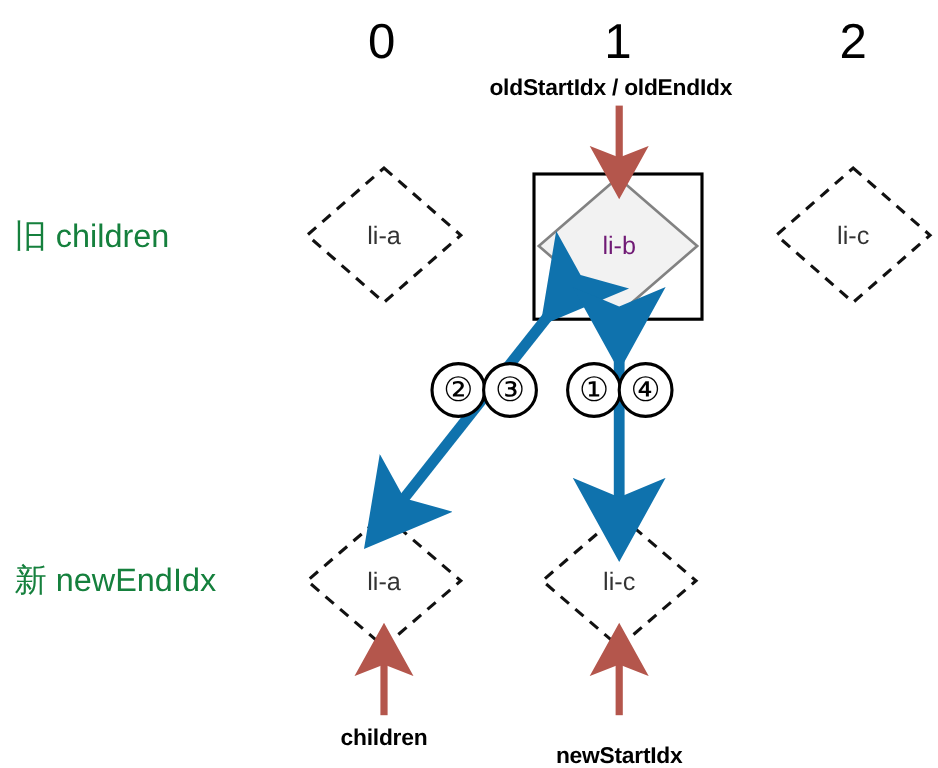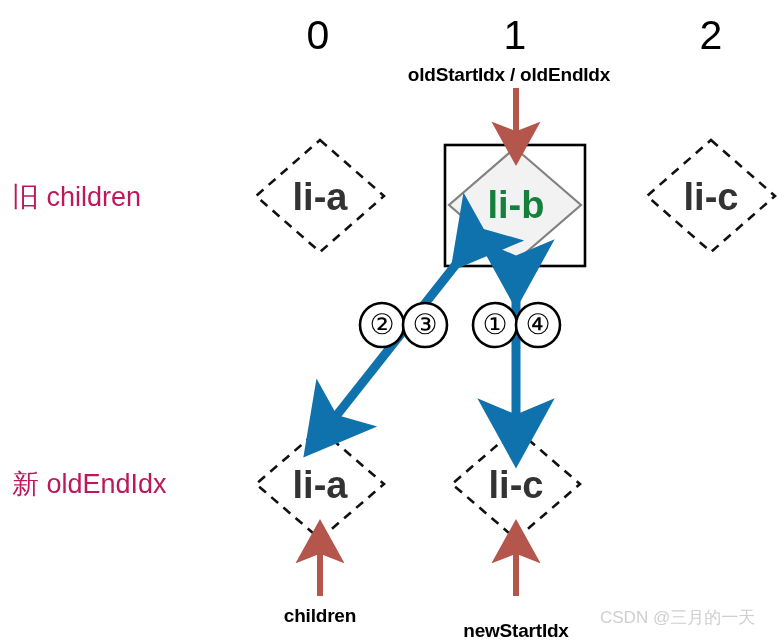--- a/index.html
+++ b/index.html
@@ -36,41 +36,41 @@
   .col-index {
     font-size: 41px;
     font-weight: 400;
     color: #000000;
     transform: translate(-50%, -50%);
   }
   
   .row-label {
     font-size: 27px;
     font-weight: 400;
-    color: #be185d;
+    color: #15803d;
     transform: translateY(-50%);
     text-align: center;
   }
   
   .ptr-label {
     font-size: 19px;
     font-weight: bold;
     color: #000000;
     transform: translate(-50%, -50%);
     letter-spacing: -0.2px;
   }
   
   .node-text {
-    font-size: 38px;
-    font-weight: 700;
+    font-size: 21px;
+    font-weight: 400;
     color: #333333;
     transform: translate(-50%, -50%);
   }
   .node-text.solid {
-    color: #15803d;
+    color: #701a75;
     text-align: center;
   }
   
   .step-num {
     font-size: 28px;
     color: #000000;
     transform: translate(-50%, -50%);
     font-family: "DejaVu Sans", sans-serif;
   }
   
@@ -144,32 +144,31 @@
     </g>
   </svg>
 
   <div class="txt col-index" style="left:318px; top:35px;">0</div>
   <div class="txt col-index" style="left:515px; top:35px;">1</div>
   <div class="txt col-index" style="left:711px; top:35px;">2</div>
 
   <div class="txt ptr-label" style="left:509px; top:74px;">oldStartIdx / oldEndIdx</div>
 
   <div class="txt row-label" style="left:12px; top:197px;">旧 children</div>
-  <div class="txt row-label" style="left:12px; top:484px;">新 oldEndIdx</div>
+  <div class="txt row-label" style="left:12px; top:484px;">新 newEndIdx</div>
 
   <div class="txt node-text" style="left:320px; top:197px;">li-a</div>
   <div class="txt node-text solid" style="left:516px; top:205px;">li-b</div>
   <div class="txt node-text" style="left:711px; top:197px;">li-c</div>
 
   <div class="txt node-text" style="left:320px; top:485px;">li-a</div>
   <div class="txt node-text" style="left:516px; top:485px;">li-c</div>
 
   <div class="txt step-num" style="left:382px; top:325px;">②</div>
   <div class="txt step-num" style="left:425px; top:325px;">③</div>
   <div class="txt step-num" style="left:495px; top:325px;">①</div>
   <div class="txt step-num" style="left:538px; top:325px;">④</div>
 
   <div class="txt ptr-label" style="left:320px; top:615px;">children</div>
   <div class="txt ptr-label" style="left:516px; top:615px;margin-top:15px;">newStartIdx</div>
 
-  <div class="txt watermark" style="left:600px; top:617px;">CSDN @三月的一天</div>
 
 </div>
 
 </body></html>

